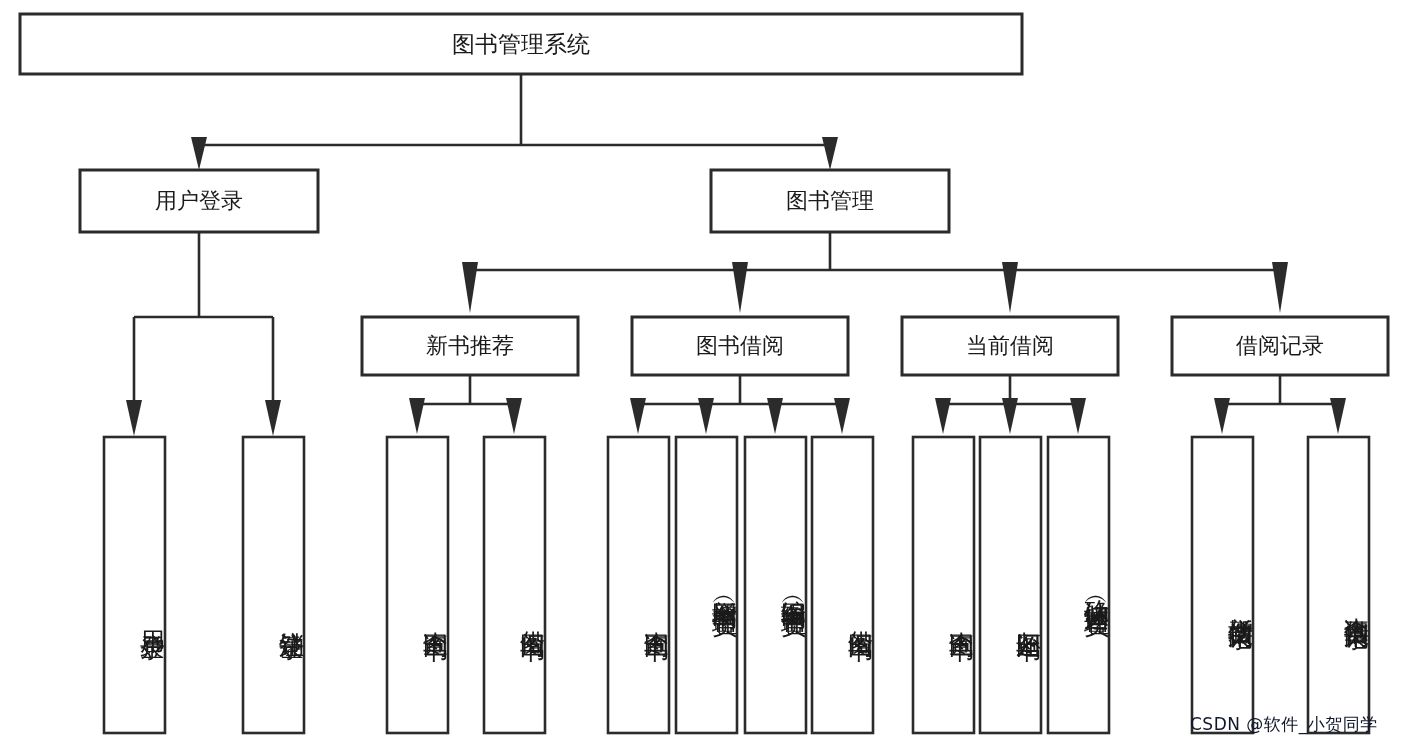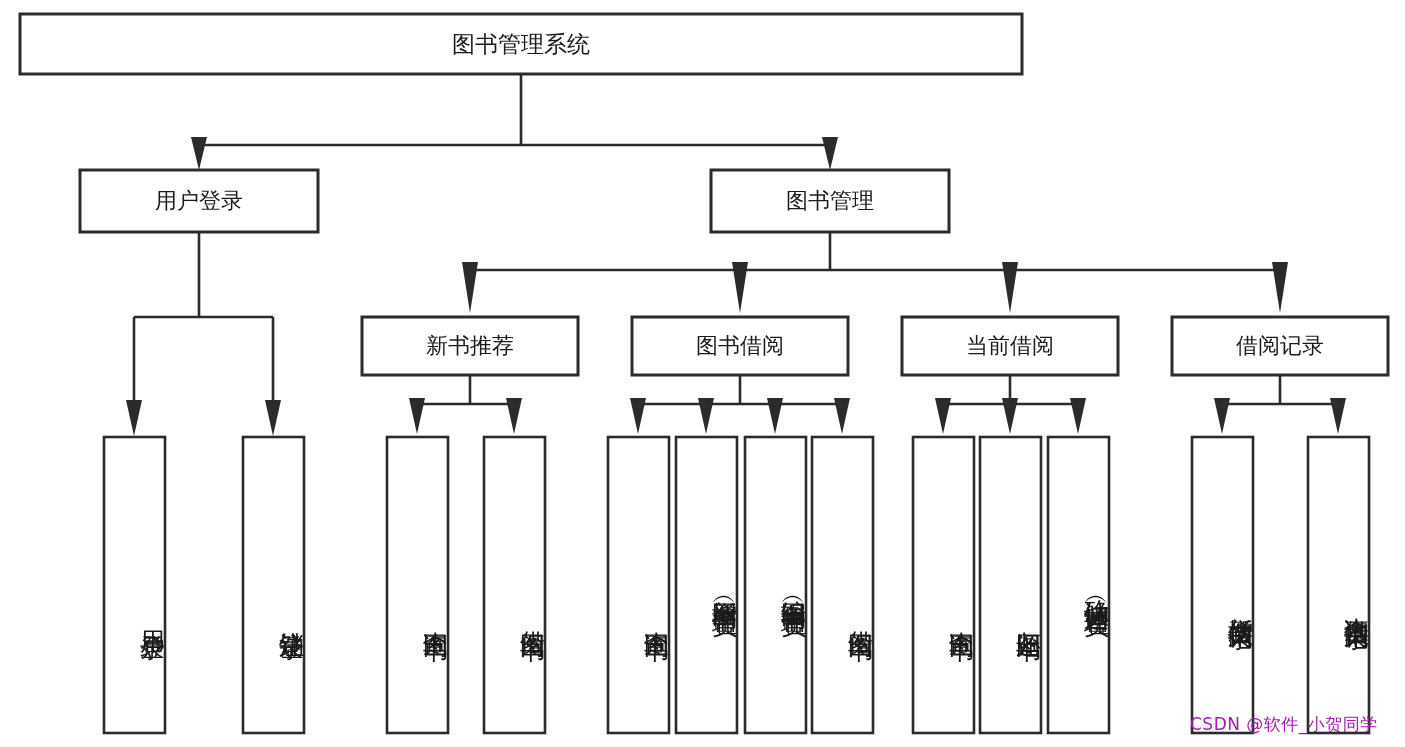--- a/index.html
+++ b/index.html
@@ -74,21 +74,21 @@
     align-items: flex-start;
     justify-content: center;
     pointer-events: none;
   }
   .watermark {
     position: absolute;
     left: 1190px;
     top: 713px;
     font-family: "DejaVu Sans", "Liberation Sans", sans-serif;
     font-size: 17px;
-    color: #a21caf;
+    color: #0f172a;
     white-space: nowrap;
     letter-spacing: 0.5px;
   }
 </style>
 </head>
 <body>
 
 <div id="diagram-root">
 
   <svg class="diagram" viewBox="0 0 1405 747" xmlns="http://www.w3.org/2000/svg">

